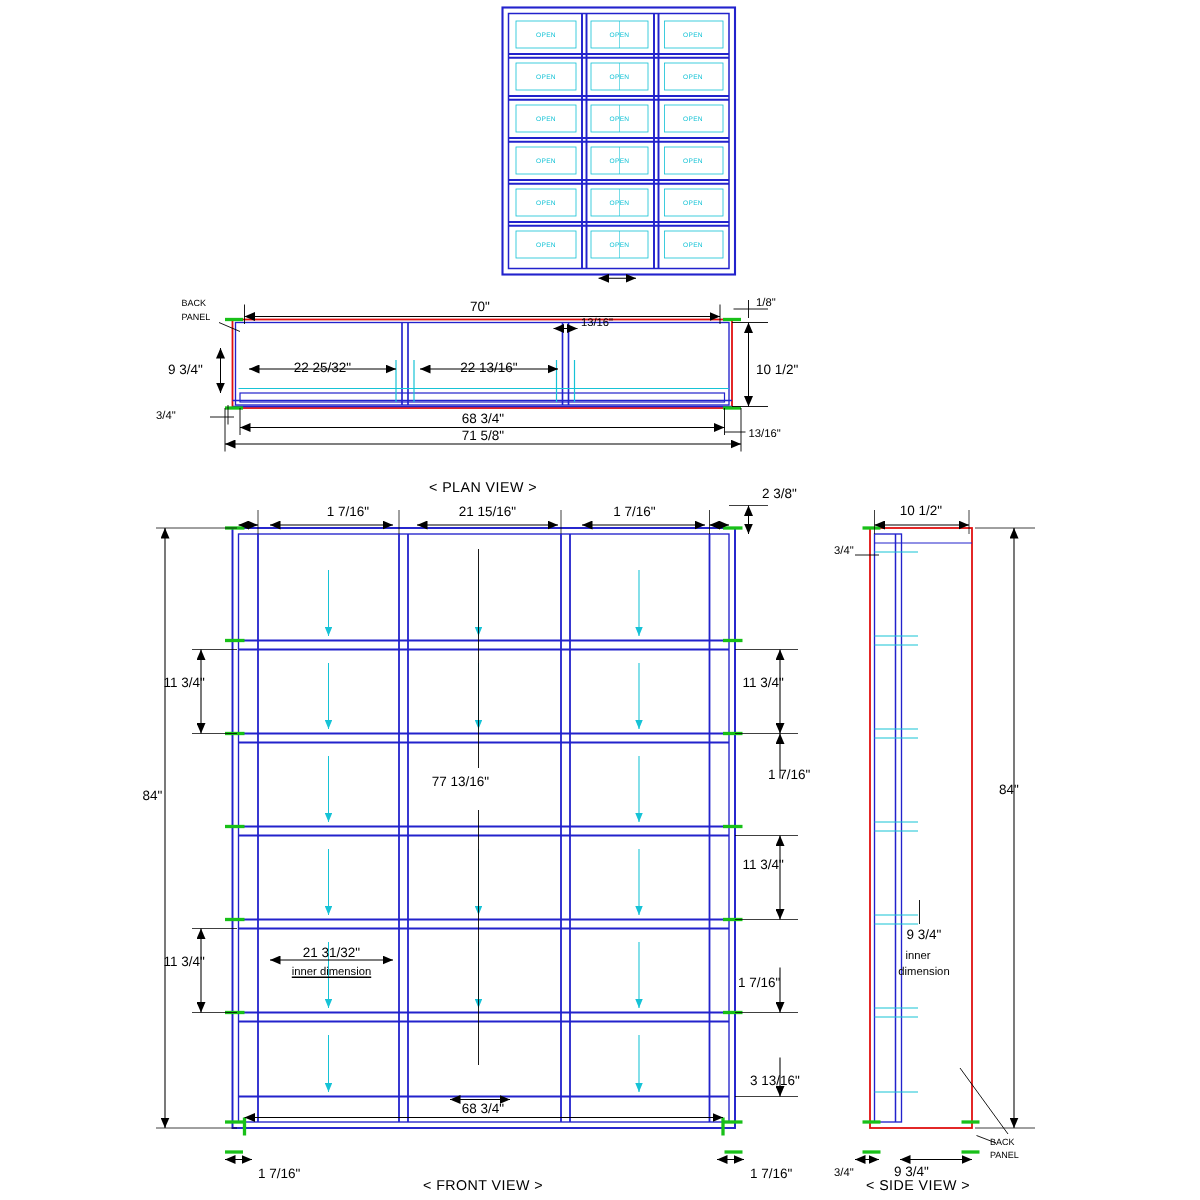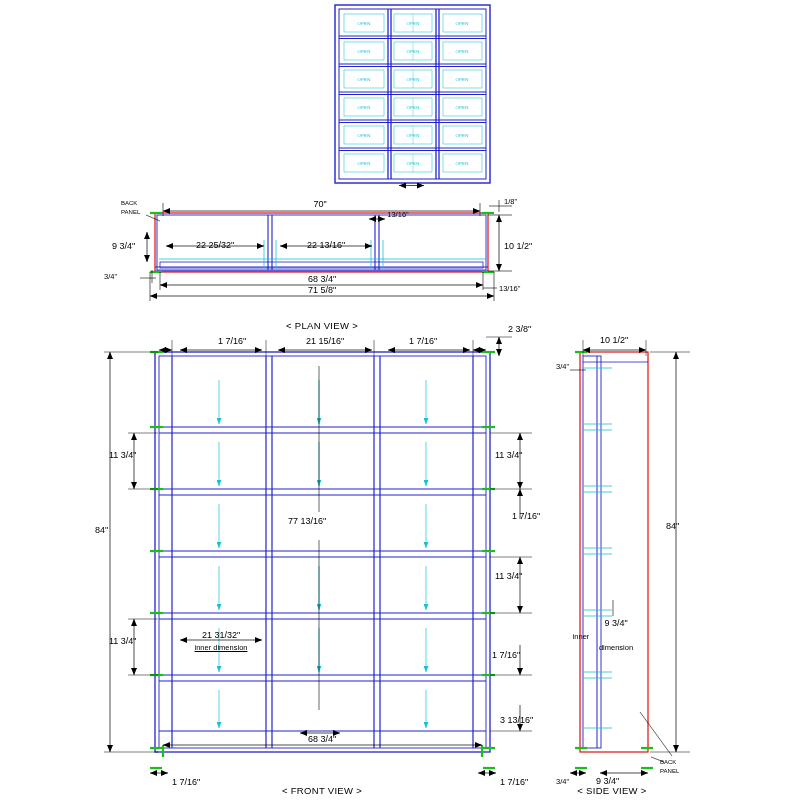--- a/index.html
+++ b/index.html
@@ -404,19 +404,19 @@
 <div class="lbl" style="left:500px; top:715px;">3 13/16"</div>
 <div class="lbl center" style="left:322px; top:734px;">68 3/4"</div>
 <div class="lbl" style="left:172px; top:777px;">1 7/16"</div>
 <div class="lbl" style="left:500px; top:777px;">1 7/16"</div>
 <div class="lbl view center" style="left:322px; top:786px;">&lt; FRONT VIEW &gt;</div>
 
 <div class="lbl center" style="left:614px; top:335px;">10 1/2"</div>
 <div class="lbl small" style="left:556px; top:362px;">3/4"</div>
 <div class="lbl" style="left:666px; top:521px;">84"</div>
 <div class="lbl center" style="left:616px; top:618px;">9 3/4"</div>
-<div class="lbl small center" style="left:581px; top:632px;">inner</div>
+<div class="lbl small center" style="left:612px; top:632px;">inner</div>
 <div class="lbl small center" style="left:616px; top:643px;">dimension</div>
 <div class="lbl small" style="left:556px; top:777px;">3/4"</div>
 <div class="lbl" style="left:596px; top:776px;">9 3/4"</div>
 <div class="lbl tiny" style="left:660px; top:757px;">BACK</div>
 <div class="lbl tiny" style="left:660px; top:766px;">PANEL</div>
 <div class="lbl view center" style="left:612px; top:786px;">&lt; SIDE VIEW &gt;</div>
 
 </body></html>

